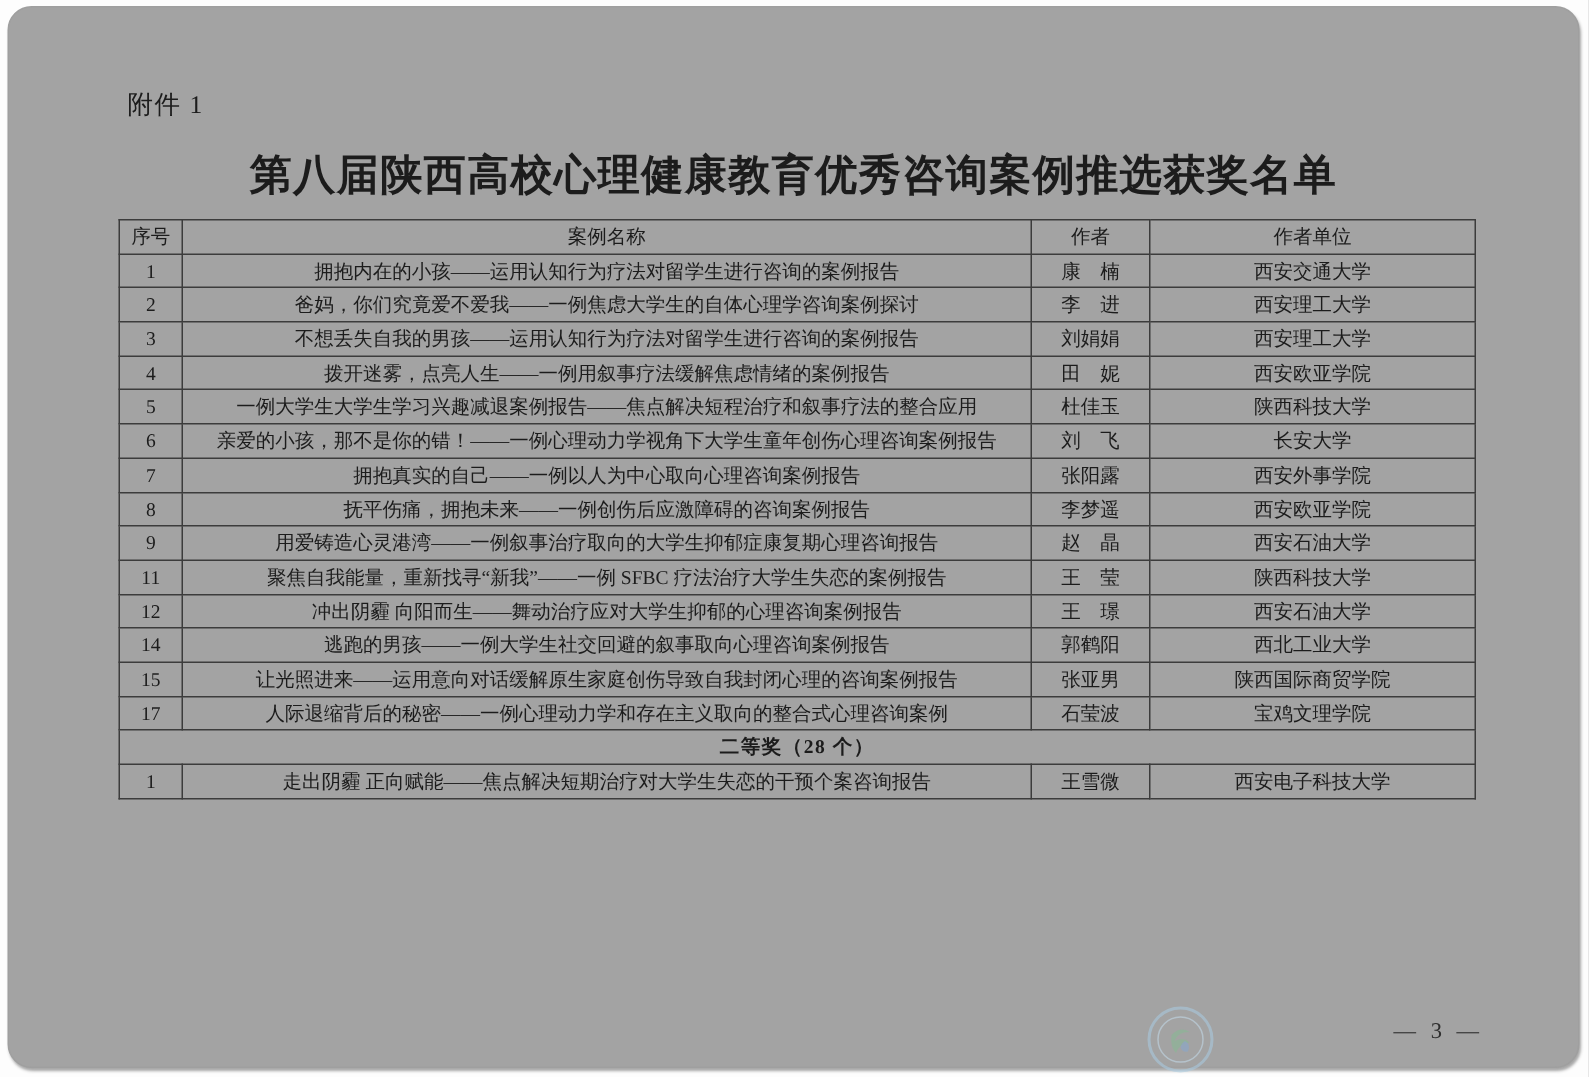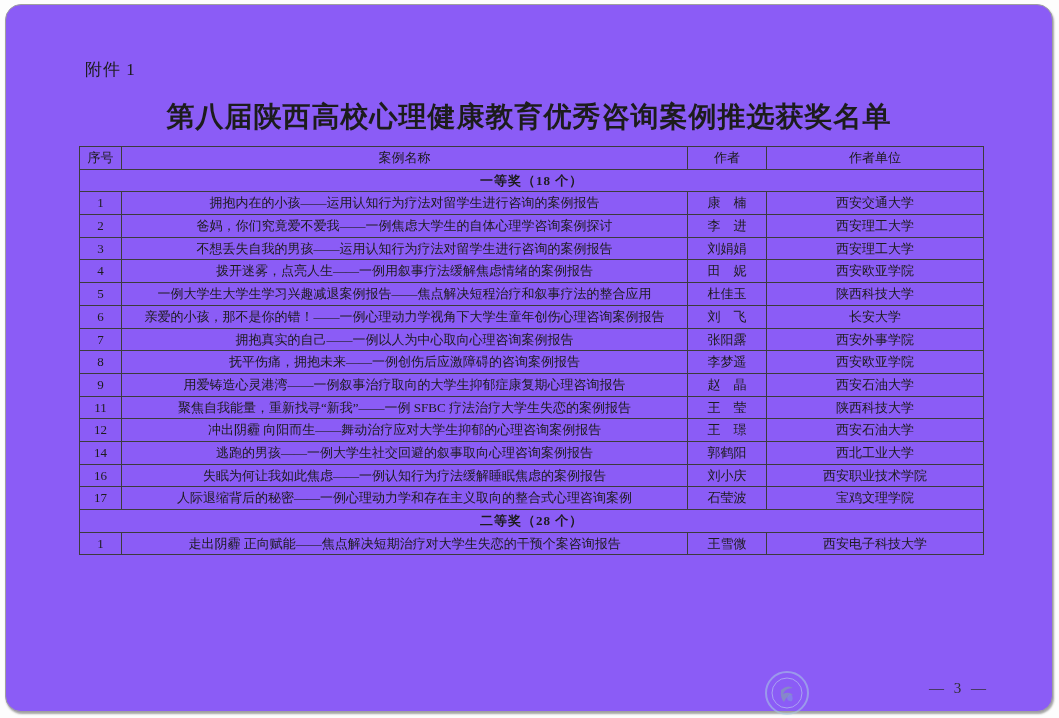--- a/index.html
+++ b/index.html
@@ -7,21 +7,21 @@
     width: 1059px; height: 718px;
     background: #fdfdfd;
     font-family: "Liberation Serif", "DejaVu Serif", serif;
     color: #1c1c1c;
     overflow: hidden;
   }
   .page {
     position: absolute;
     left: 5px; top: 4px;
     width: 1048px; height: 708px;
-    background: #8b5cf6;
+    background: #a3a3a3;
     border: 1px solid #9f9f9f;
     border-radius: 16px;
     box-shadow: 1px 2px 2px rgba(60,60,60,0.45);
   }
   .attachment {
     position: absolute;
     top: 53px; left: 79px;
     font-size: 17px;
     letter-spacing: 1px;
   }
@@ -98,23 +98,20 @@
     </colgroup>
     <thead>
       <tr>
         <th>序号</th>
         <th>案例名称</th>
         <th>作者</th>
         <th>作者单位</th>
       </tr>
     </thead>
     <tbody id="table-body">
-        <tr class="section-row">
-          <td colspan="4">一等奖（18 个）</td>
-        </tr>
         <tr>
           <td class="col-no">1</td>
           <td class="col-case">拥抱内在的小孩——运用认知行为疗法对留学生进行咨询的案例报告</td>
           <td class="col-author">康　楠</td>
           <td class="col-unit">西安交通大学</td>
         </tr>
         <tr>
           <td class="col-no">2</td>
           <td class="col-case">爸妈，你们究竟爱不爱我——一例焦虑大学生的自体心理学咨询案例探讨</td>
           <td class="col-author">李　进</td>
@@ -174,24 +171,24 @@
           <td class="col-author">王　璟</td>
           <td class="col-unit">西安石油大学</td>
         </tr>
         <tr>
           <td class="col-no">14</td>
           <td class="col-case">逃跑的男孩——一例大学生社交回避的叙事取向心理咨询案例报告</td>
           <td class="col-author">郭鹤阳</td>
           <td class="col-unit">西北工业大学</td>
         </tr>
         <tr>
-          <td class="col-no">16</td>
-          <td class="col-case">失眠为何让我如此焦虑——一例认知行为疗法缓解睡眠焦虑的案例报告</td>
-          <td class="col-author">刘小庆</td>
-          <td class="col-unit">西安职业技术学院</td>
+          <td class="col-no">15</td>
+          <td class="col-case">让光照进来——运用意向对话缓解原生家庭创伤导致自我封闭心理的咨询案例报告</td>
+          <td class="col-author">张亚男</td>
+          <td class="col-unit">陕西国际商贸学院</td>
         </tr>
         <tr>
           <td class="col-no">17</td>
           <td class="col-case">人际退缩背后的秘密——一例心理动力学和存在主义取向的整合式心理咨询案例</td>
           <td class="col-author">石莹波</td>
           <td class="col-unit">宝鸡文理学院</td>
         </tr>
         <tr class="section-row">
           <td colspan="4">二等奖（28 个）</td>
         </tr>

